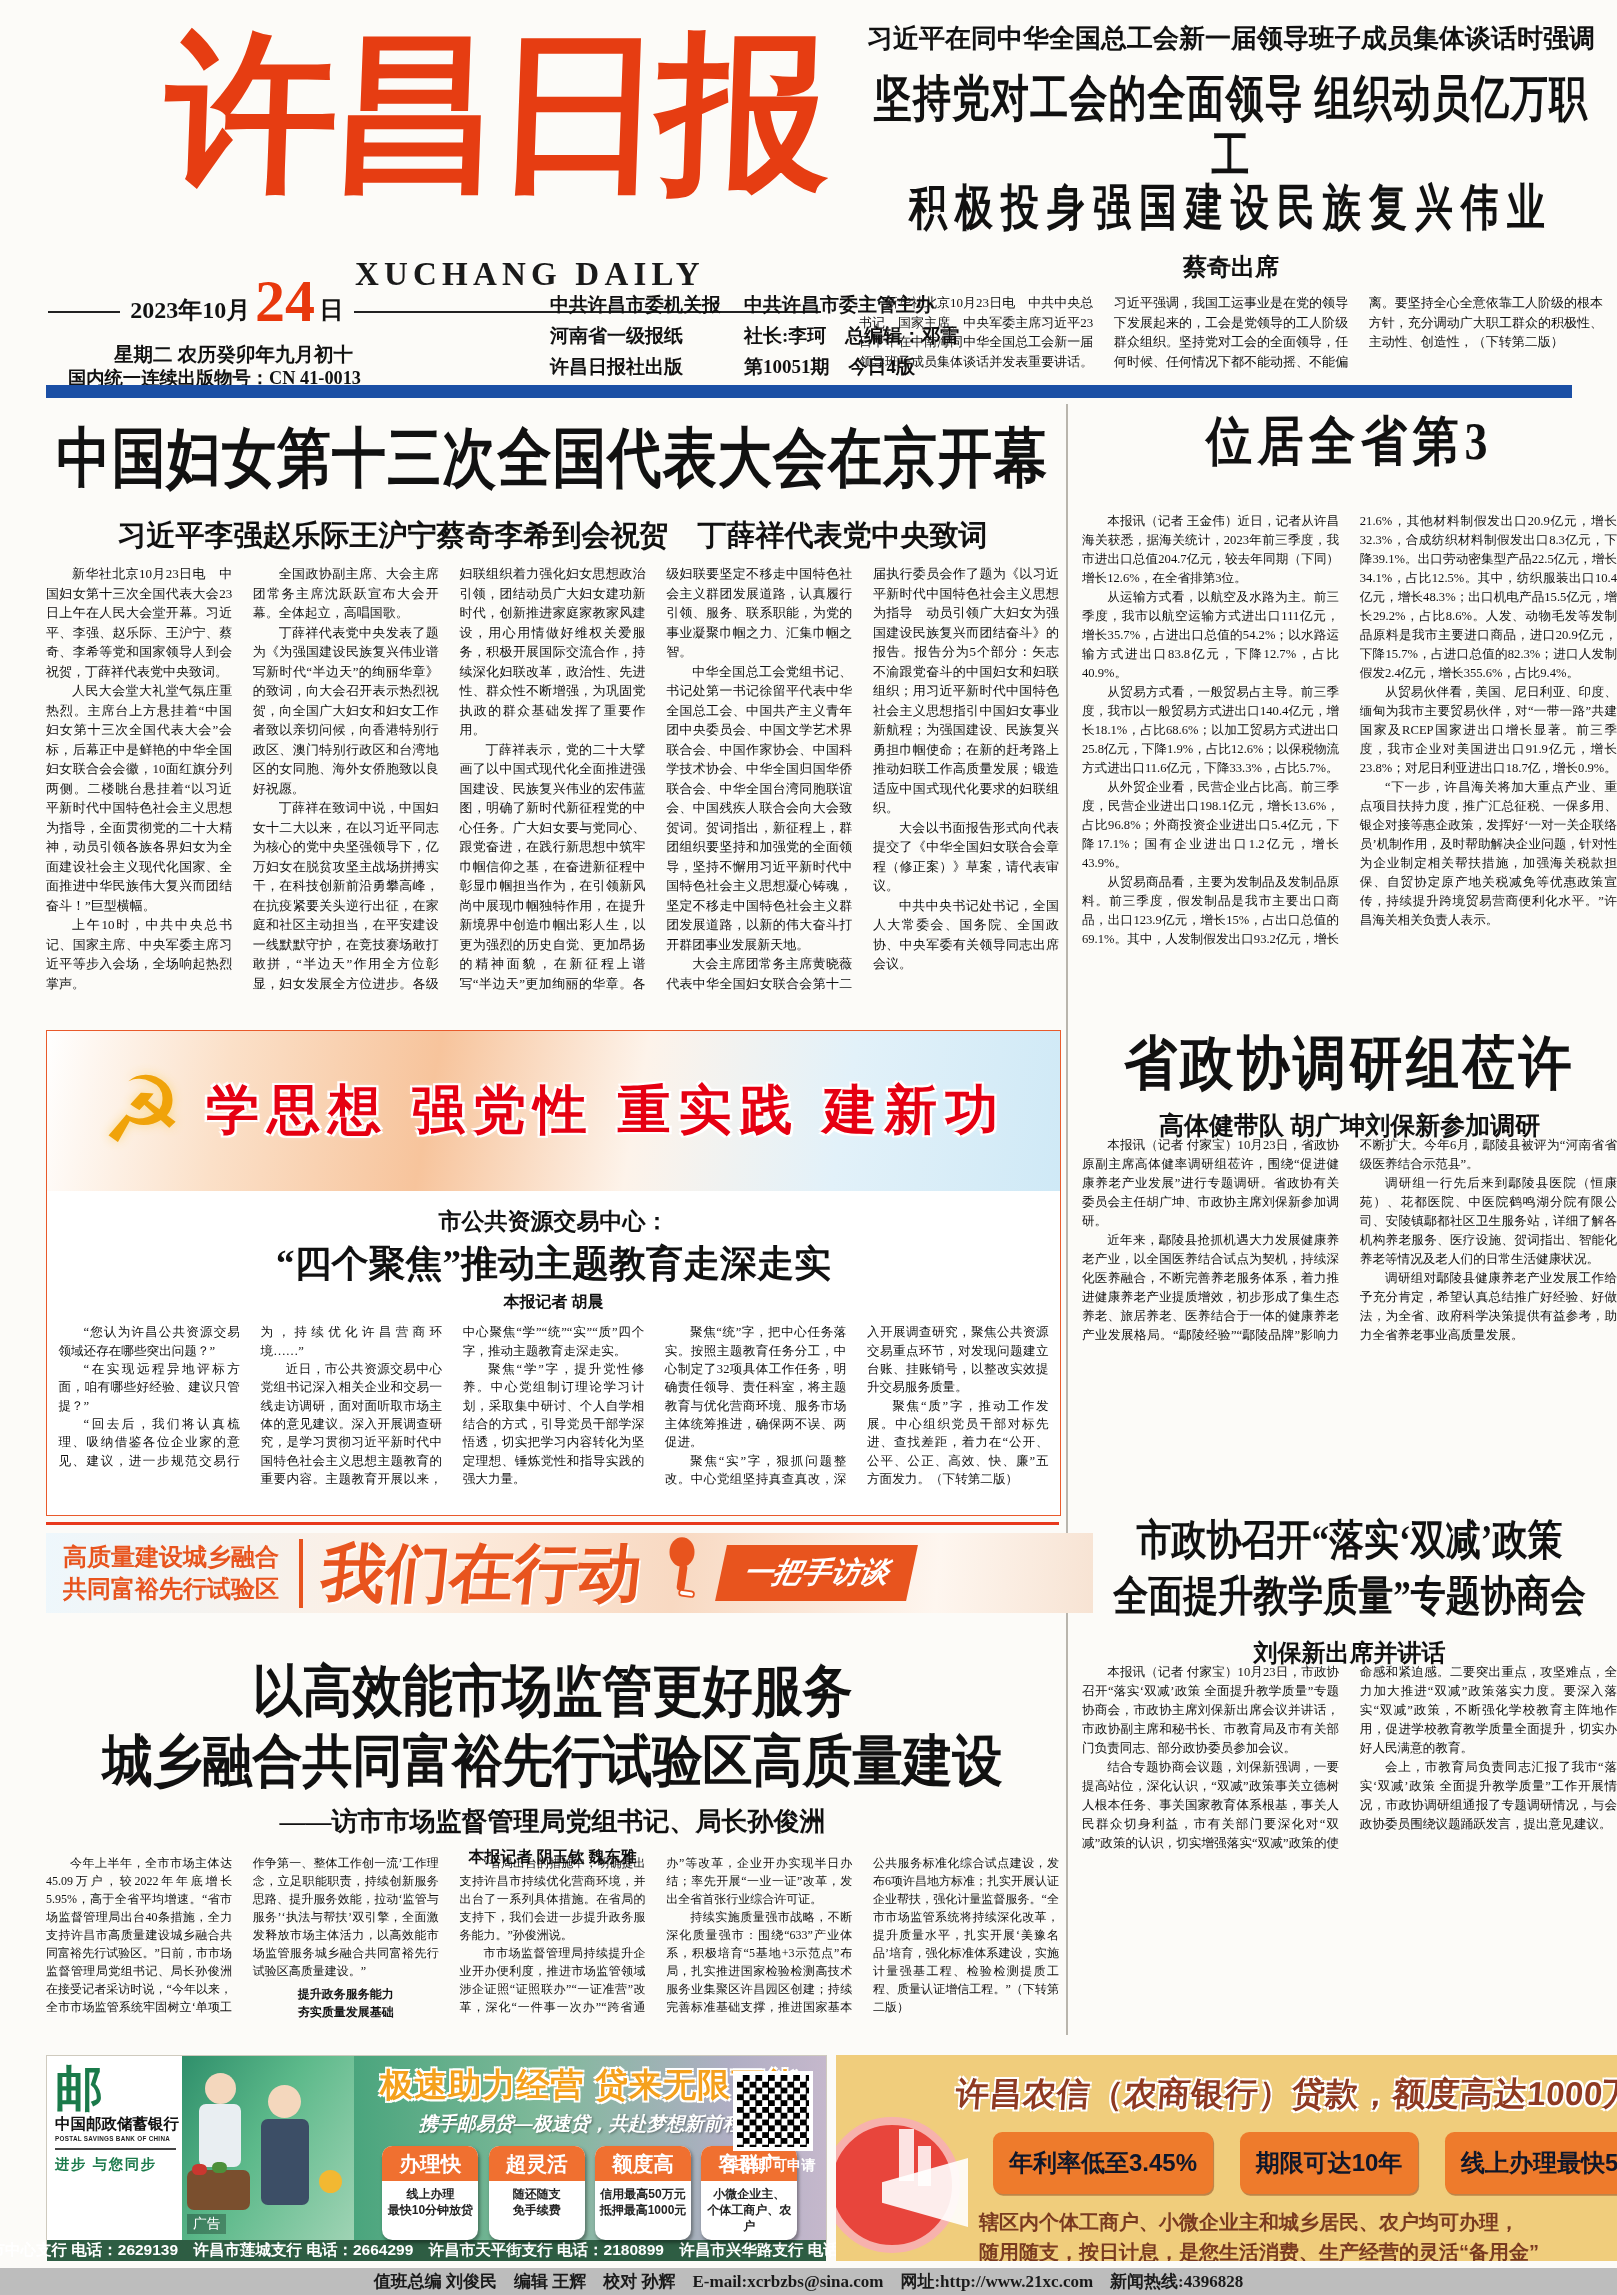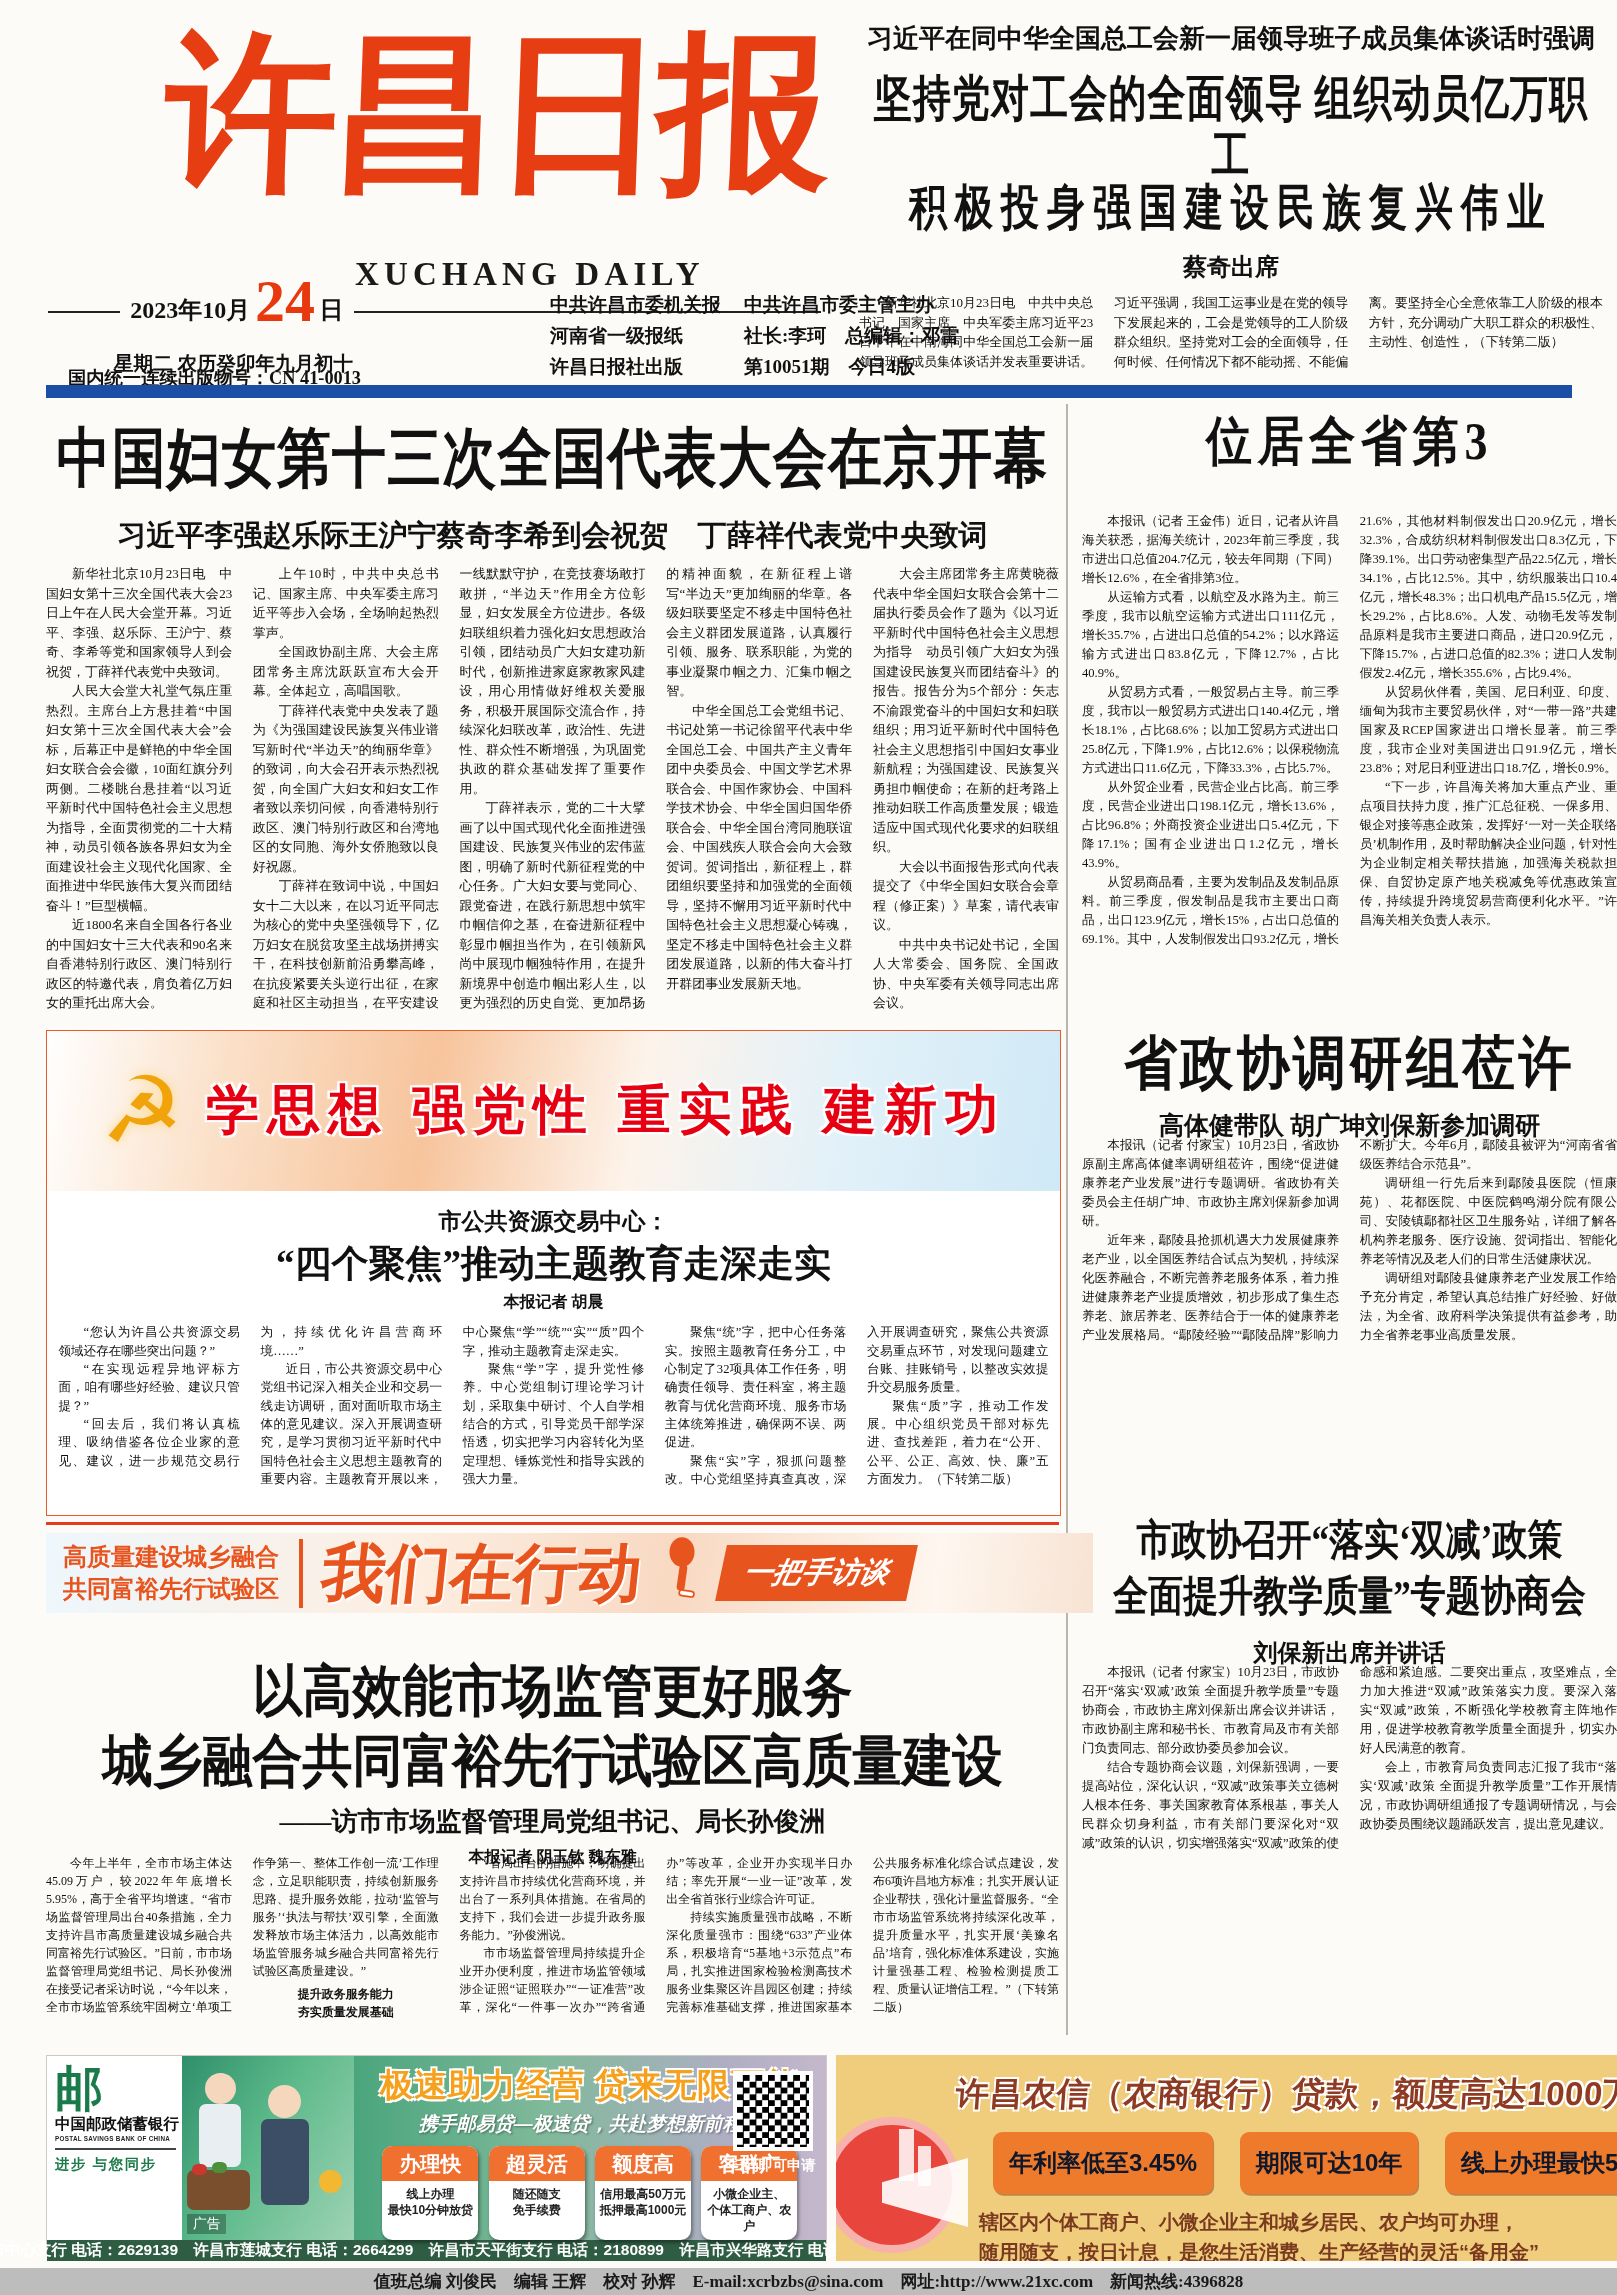--- a/index.html
+++ b/index.html
@@ -92,21 +92,21 @@
 
   <div class="abs logo" style="left:166px;top:27.5px;">许昌日报</div>
   <div class="abs logo-en" style="left:355px;top:256px;">XUCHANG DAILY</div>
 
   <div class="abs mast-rule" style="left:48px;top:311px;width:773px;"></div>
   <div class="abs date-block" style="left:120px;top:274px;">
     <span class="date-sm">2023年10月</span>
     <span class="date-big">24</span>
     <span class="date-sm">日</span>
   </div>
-  <div class="abs mast-line" style="left:114px;top:341px;margin-top:9px;">星期二 农历癸卯年九月初十</div>
+  <div class="abs mast-line" style="left:114px;top:341px;">星期二 农历癸卯年九月初十</div>
   <div class="abs mast-line" style="left:68px;top:365px;font-size:18.3px;">国内统一连续出版物号：CN 41-0013</div>
 
   <div class="abs org-col" style="left:550px;top:289px;">
     <div>中共许昌市委机关报</div>
     <div>河南省一级报纸</div>
     <div>许昌日报社出版</div>
   </div>
   <div class="abs org-col" style="left:744px;top:289px;">
     <div>中共许昌市委主管主办</div>
     <div>社长:李珂　总编辑：邓雷</div>
@@ -125,21 +125,20 @@
 
   <div class="abs blue-bar" style="left:46px;top:385px;width:1526px;height:12.6px;"></div>
 
   <div class="abs" style="left:46px;top:421px;width:1013px;">
     <div class="ctr bighead" style="font-size:54px;transform:scaleY(1.2);transform-origin:top;letter-spacing:1.1px;">中国妇女第十三次全国代表大会在京开幕</div>
     <div class="ctr" style="font-size:29px;font-weight:bold;margin-top:33px;">习近平李强赵乐际王沪宁蔡奇李希到会祝贺　丁薛祥代表党中央致词</div>
   </div>
   <div class="abs bodycols" style="left:46px;top:564px;width:1013px;height:452px;column-count:5;font-size:13px;line-height:19.5px;">
       <p>新华社北京10月23日电　中国妇女第十三次全国代表大会23日上午在人民大会堂开幕。习近平、李强、赵乐际、王沪宁、蔡奇、李希等党和国家领导人到会祝贺，丁薛祥代表党中央致词。</p>
       <p>人民大会堂大礼堂气氛庄重热烈。主席台上方悬挂着“中国妇女第十三次全国代表大会”会标，后幕正中是鲜艳的中华全国妇女联合会会徽，10面红旗分列两侧。二楼眺台悬挂着“以习近平新时代中国特色社会主义思想为指导，全面贯彻党的二十大精神，动员引领各族各界妇女为全面建设社会主义现代化国家、全面推进中华民族伟大复兴而团结奋斗！”巨型横幅。</p>
-      <p>近1800名来自全国各行各业的中国妇女十三大代表和90名来自香港特别行政区、澳门特别行政区的特邀代表，肩负着亿万妇女的重托出席大会。</p>
       <p>上午10时，中共中央总书记、国家主席、中央军委主席习近平等步入会场，全场响起热烈掌声。</p>
       <p>全国政协副主席、大会主席团常务主席沈跃跃宣布大会开幕。全体起立，高唱国歌。</p>
       <p>丁薛祥代表党中央发表了题为《为强国建设民族复兴伟业谱写新时代“半边天”的绚丽华章》的致词，向大会召开表示热烈祝贺，向全国广大妇女和妇女工作者致以亲切问候，向香港特别行政区、澳门特别行政区和台湾地区的女同胞、海外女侨胞致以良好祝愿。</p>
       <p>丁薛祥在致词中说，中国妇女十二大以来，在以习近平同志为核心的党中央坚强领导下，亿万妇女在脱贫攻坚主战场拼搏实干，在科技创新前沿勇攀高峰，在抗疫紧要关头逆行出征，在家庭和社区主动担当，在平安建设一线默默守护，在竞技赛场敢打敢拼，“半边天”作用全方位彰显，妇女发展全方位进步。各级妇联组织着力强化妇女思想政治引领，团结动员广大妇女建功新时代，创新推进家庭家教家风建设，用心用情做好维权关爱服务，积极开展国际交流合作，持续深化妇联改革，政治性、先进性、群众性不断增强，为巩固党执政的群众基础发挥了重要作用。</p>
       <p>丁薛祥表示，党的二十大擘画了以中国式现代化全面推进强国建设、民族复兴伟业的宏伟蓝图，明确了新时代新征程党的中心任务。广大妇女要与党同心、跟党奋进，在践行新思想中筑牢巾帼信仰之基，在奋进新征程中彰显巾帼担当作为，在引领新风尚中展现巾帼独特作用，在提升新境界中创造巾帼出彩人生，以更为强烈的历史自觉、更加昂扬的精神面貌，在新征程上谱写“半边天”更加绚丽的华章。各级妇联要坚定不移走中国特色社会主义群团发展道路，认真履行引领、服务、联系职能，为党的事业凝聚巾帼之力、汇集巾帼之智。</p>
       <p>中华全国总工会党组书记、书记处第一书记徐留平代表中华全国总工会、中国共产主义青年团中央委员会、中国文学艺术界联合会、中国作家协会、中国科学技术协会、中华全国归国华侨联合会、中华全国台湾同胞联谊会、中国残疾人联合会向大会致贺词。贺词指出，新征程上，群团组织要坚持和加强党的全面领导，坚持不懈用习近平新时代中国特色社会主义思想凝心铸魂，坚定不移走中国特色社会主义群团发展道路，以新的伟大奋斗打开群团事业发展新天地。</p>
       <p>大会主席团常务主席黄晓薇代表中华全国妇女联合会第十二届执行委员会作了题为《以习近平新时代中国特色社会主义思想为指导　动员引领广大妇女为强国建设民族复兴而团结奋斗》的报告。报告分为5个部分：矢志不渝跟党奋斗的中国妇女和妇联组织；用习近平新时代中国特色社会主义思想指引中国妇女事业新航程；为强国建设、民族复兴勇担巾帼使命；在新的赶考路上推动妇联工作高质量发展；锻造适应中国式现代化要求的妇联组织。</p>
       <p>大会以书面报告形式向代表提交了《中华全国妇女联合会章程（修正案）》草案，请代表审议。</p>
       <p>中共中央书记处书记，全国人大常委会、国务院、全国政协、中央军委有关领导同志出席会议。</p>
     </div>

